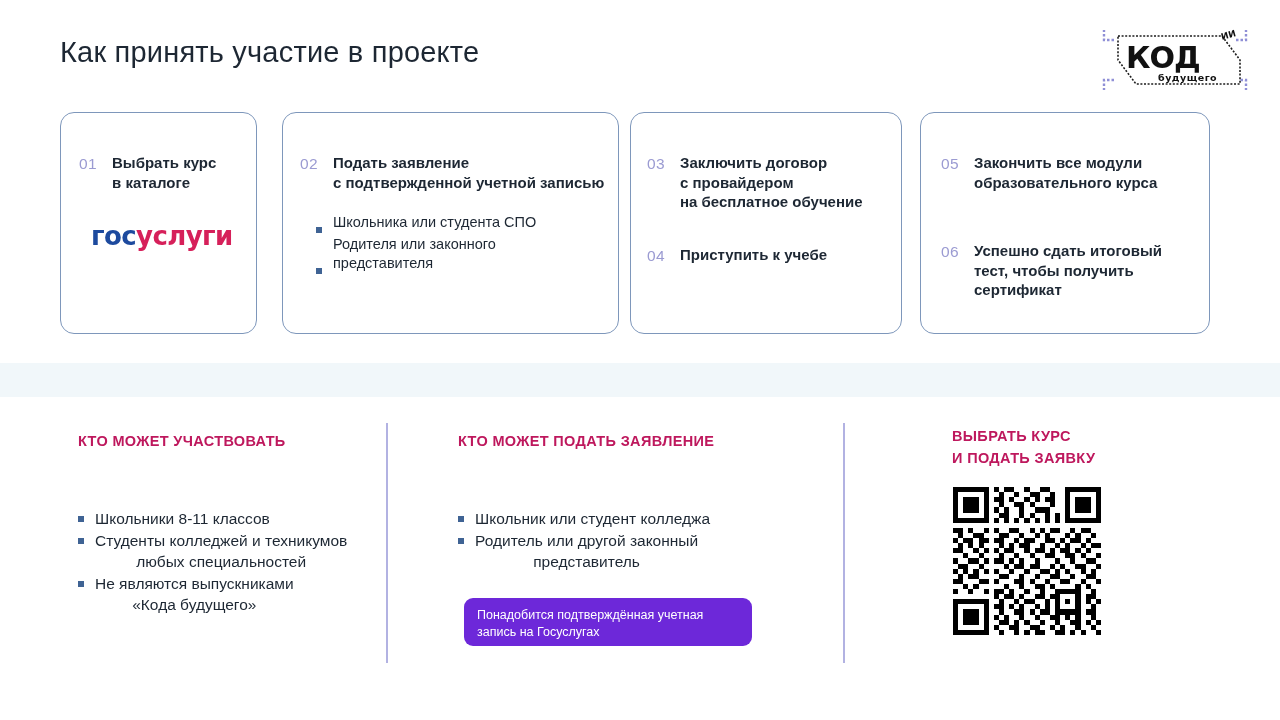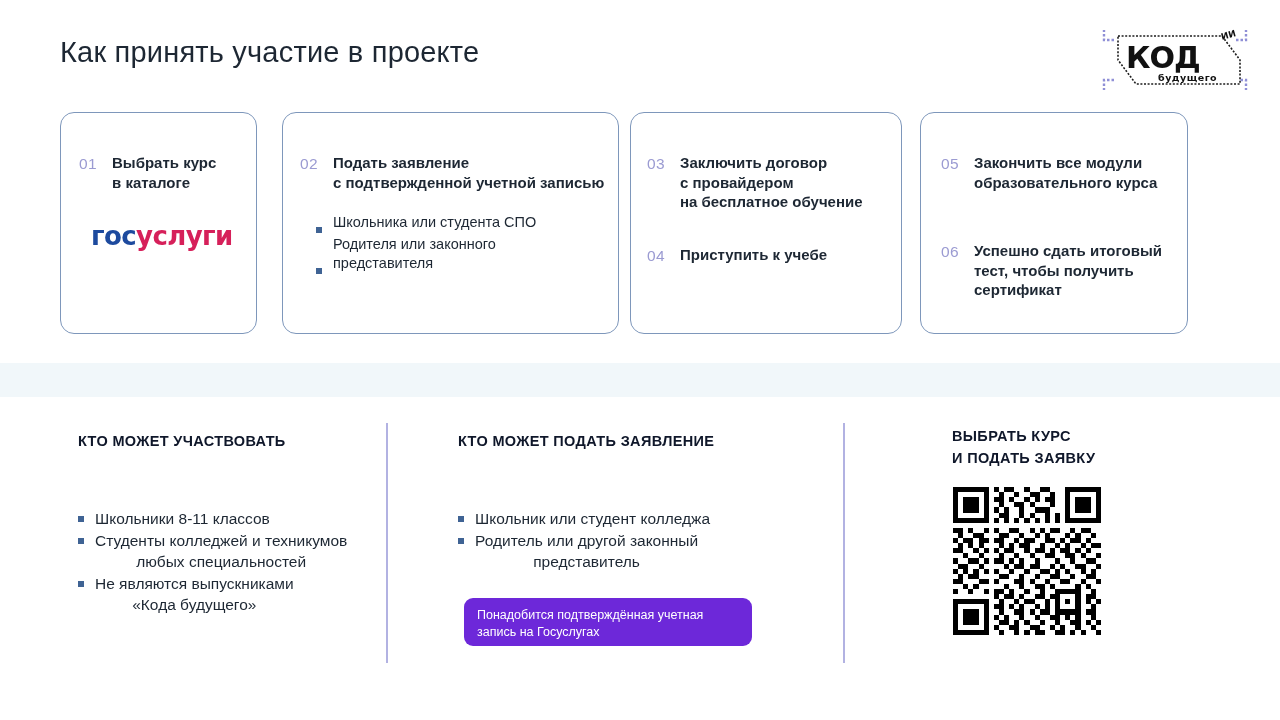--- a/index.html
+++ b/index.html
@@ -27,21 +27,21 @@
   .cards-row{position:absolute;left:0;top:112px;width:1280px;height:222px;}
   .card{
     position:absolute;top:0;height:222px;
     border:1.4px solid #7e97bb;
     border-radius:14px;background:#ffffff;
     box-sizing:border-box;
   }
   .card.c1{left:60px;width:197px;}
   .card.c2{left:282px;width:337px;}
   .card.c3{left:630px;width:272px;}
-  .card.c4{left:920px;width:268px;}
+  .card.c4{left:920px;width:290px;}
 
   .step{display:flex;align-items:flex-start;position:absolute;}
   .step-num{
     color:#9b9bd2;font-size:15.5px;font-weight:400;
     min-width:24px;line-height:19px;padding-top:1px;
     letter-spacing:.3px;
   }
   .step-text{
     font-size:15px;font-weight:700;line-height:19.5px;
     color:#1d2733;margin-left:9px;white-space:pre-line;
@@ -87,21 +87,21 @@
   .divider{
     position:absolute;top:423px;width:2px;height:240px;
     background:#b2b2e2;
   }
   .divider.d1{left:386px;}
   .divider.d2{left:843px;}
 
   .col{position:absolute;}
   .col-head{
     font-size:14.5px;font-weight:700;letter-spacing:.35px;
-    color:#0f172a;line-height:22px;white-space:pre-line;
+    color:#be185d;line-height:22px;white-space:pre-line;
   }
   .col-list{margin-top:56px;text-align:center;}
   .col-list .bl{display:flex;align-items:flex-start;margin-bottom:1px;}
   .col-list .sq{
     width:6px;height:6px;background:#3f6394;margin-top:8px;flex:0 0 6px;
   }
   .col-list .bt{
     font-size:15.5px;line-height:21px;color:#1d2733;margin-left:11px;
     white-space:pre-line;font-weight:400;
   }

